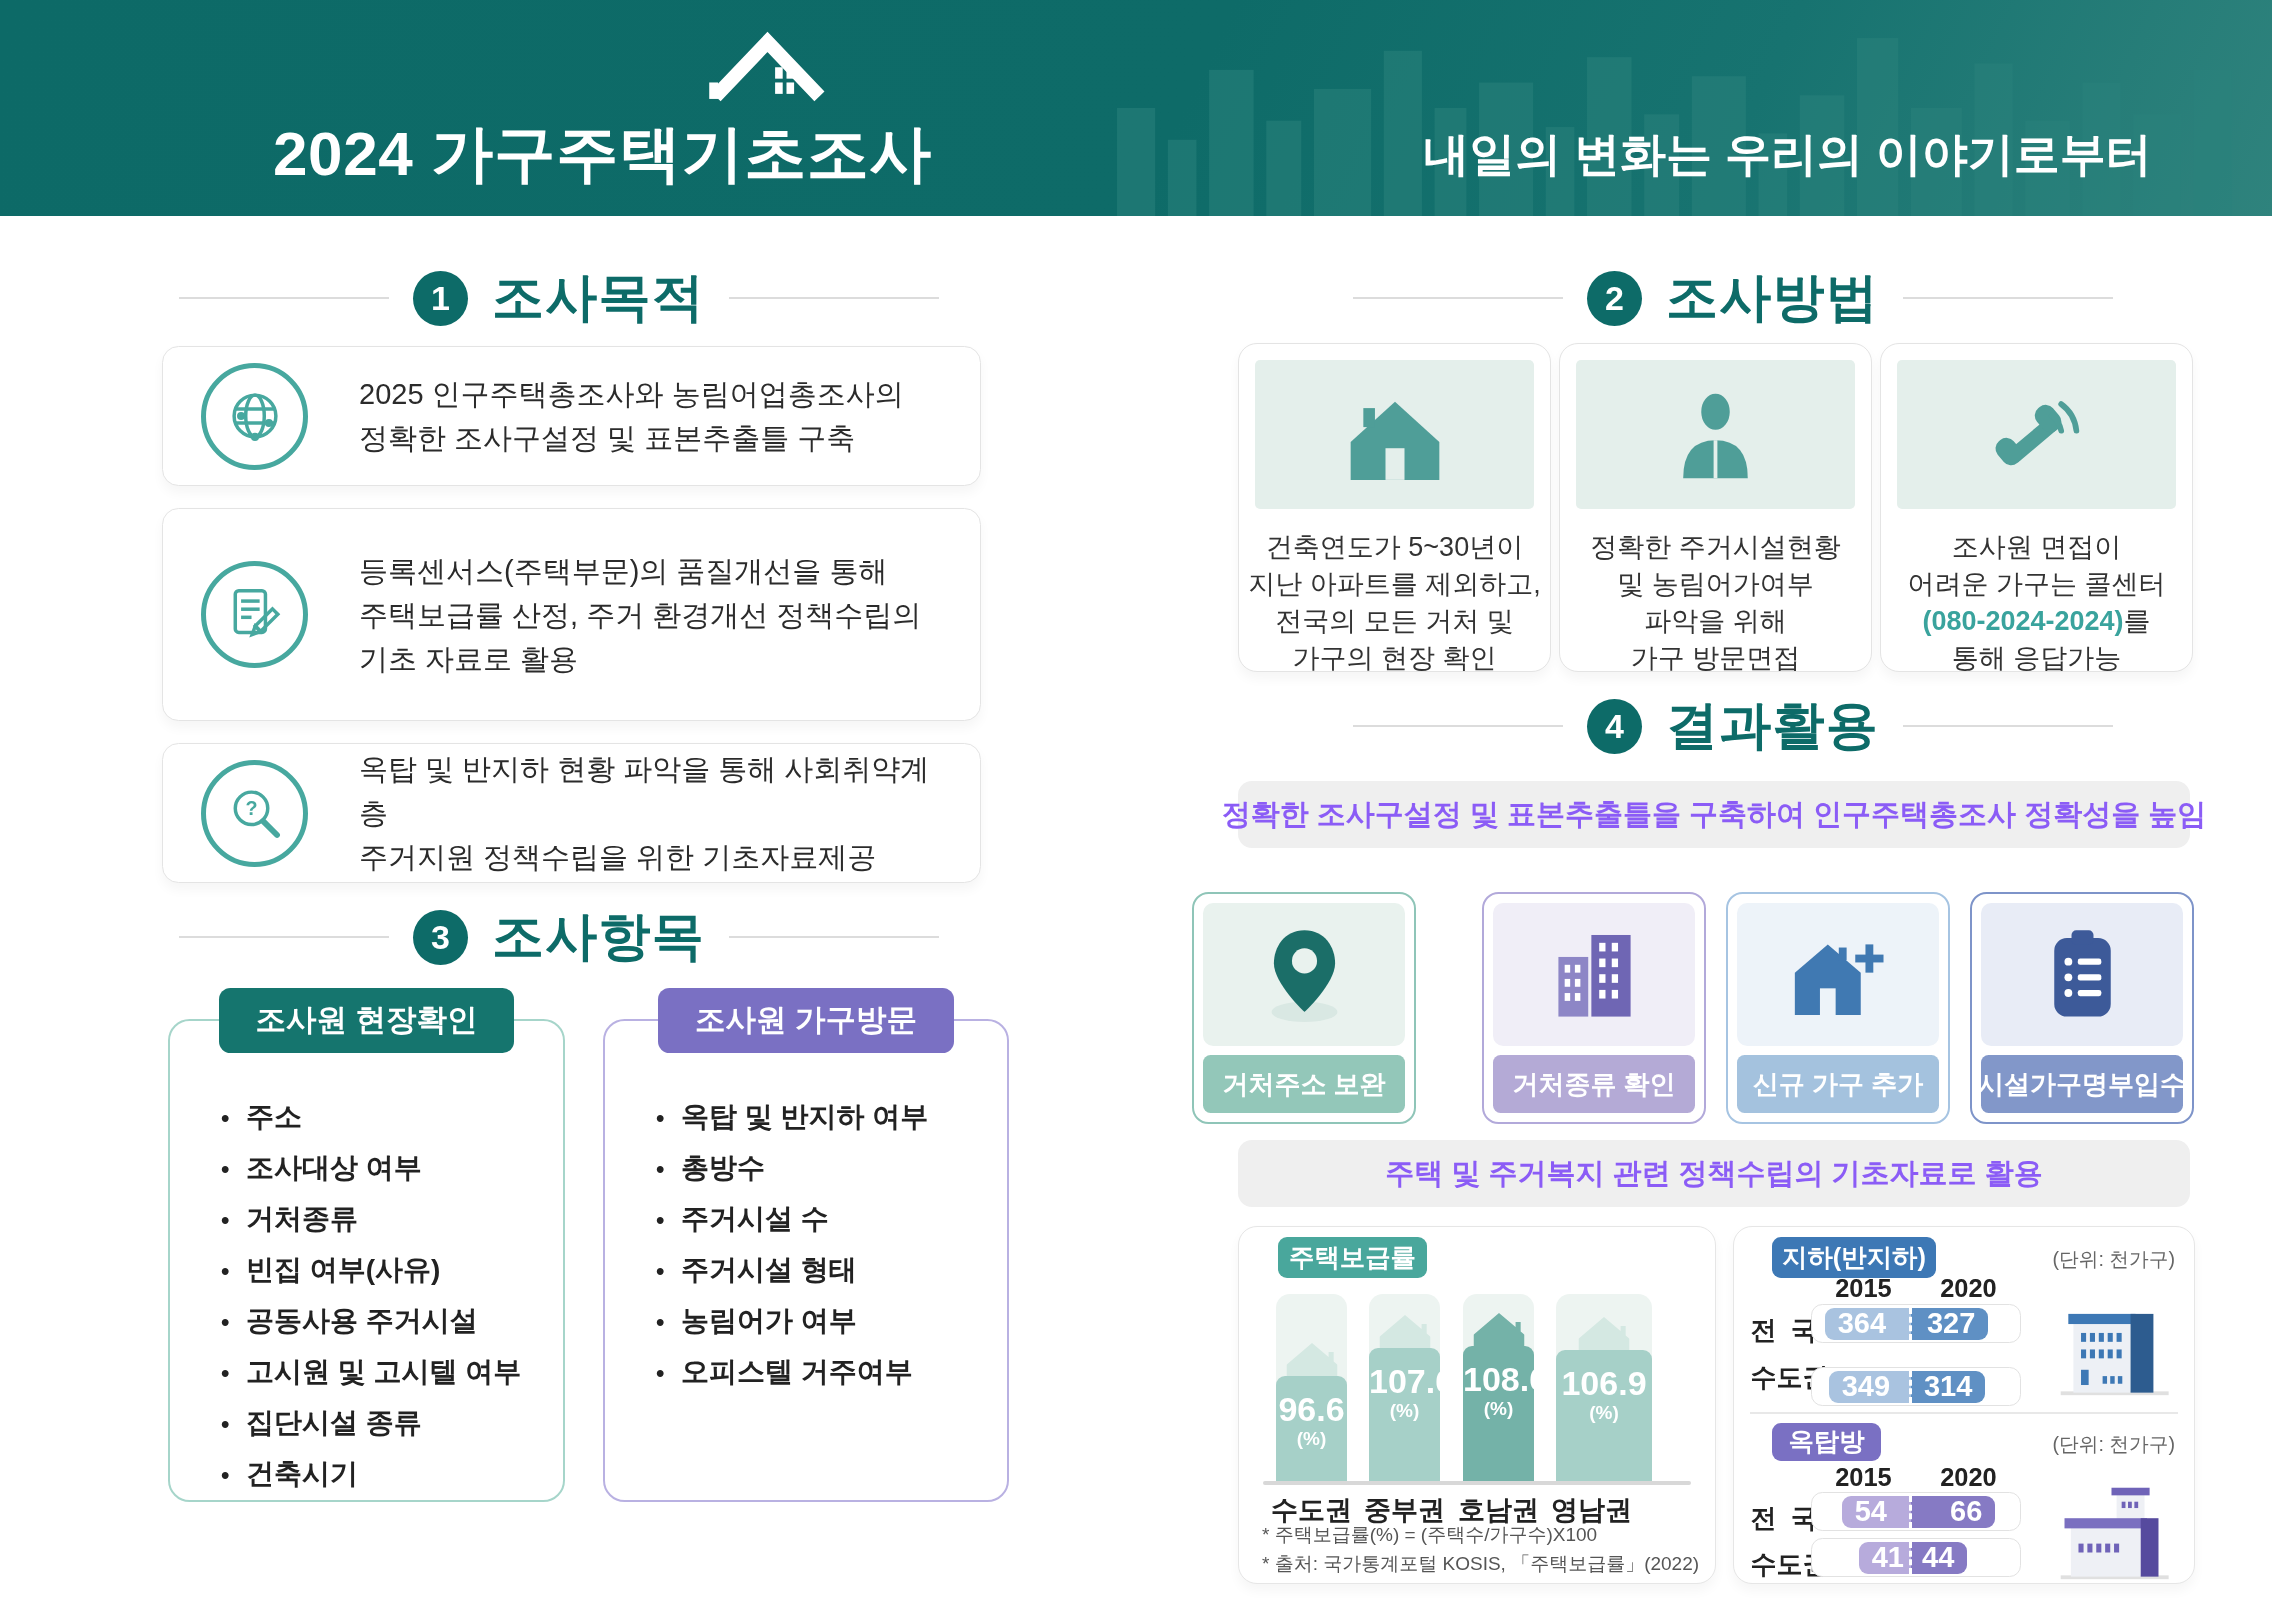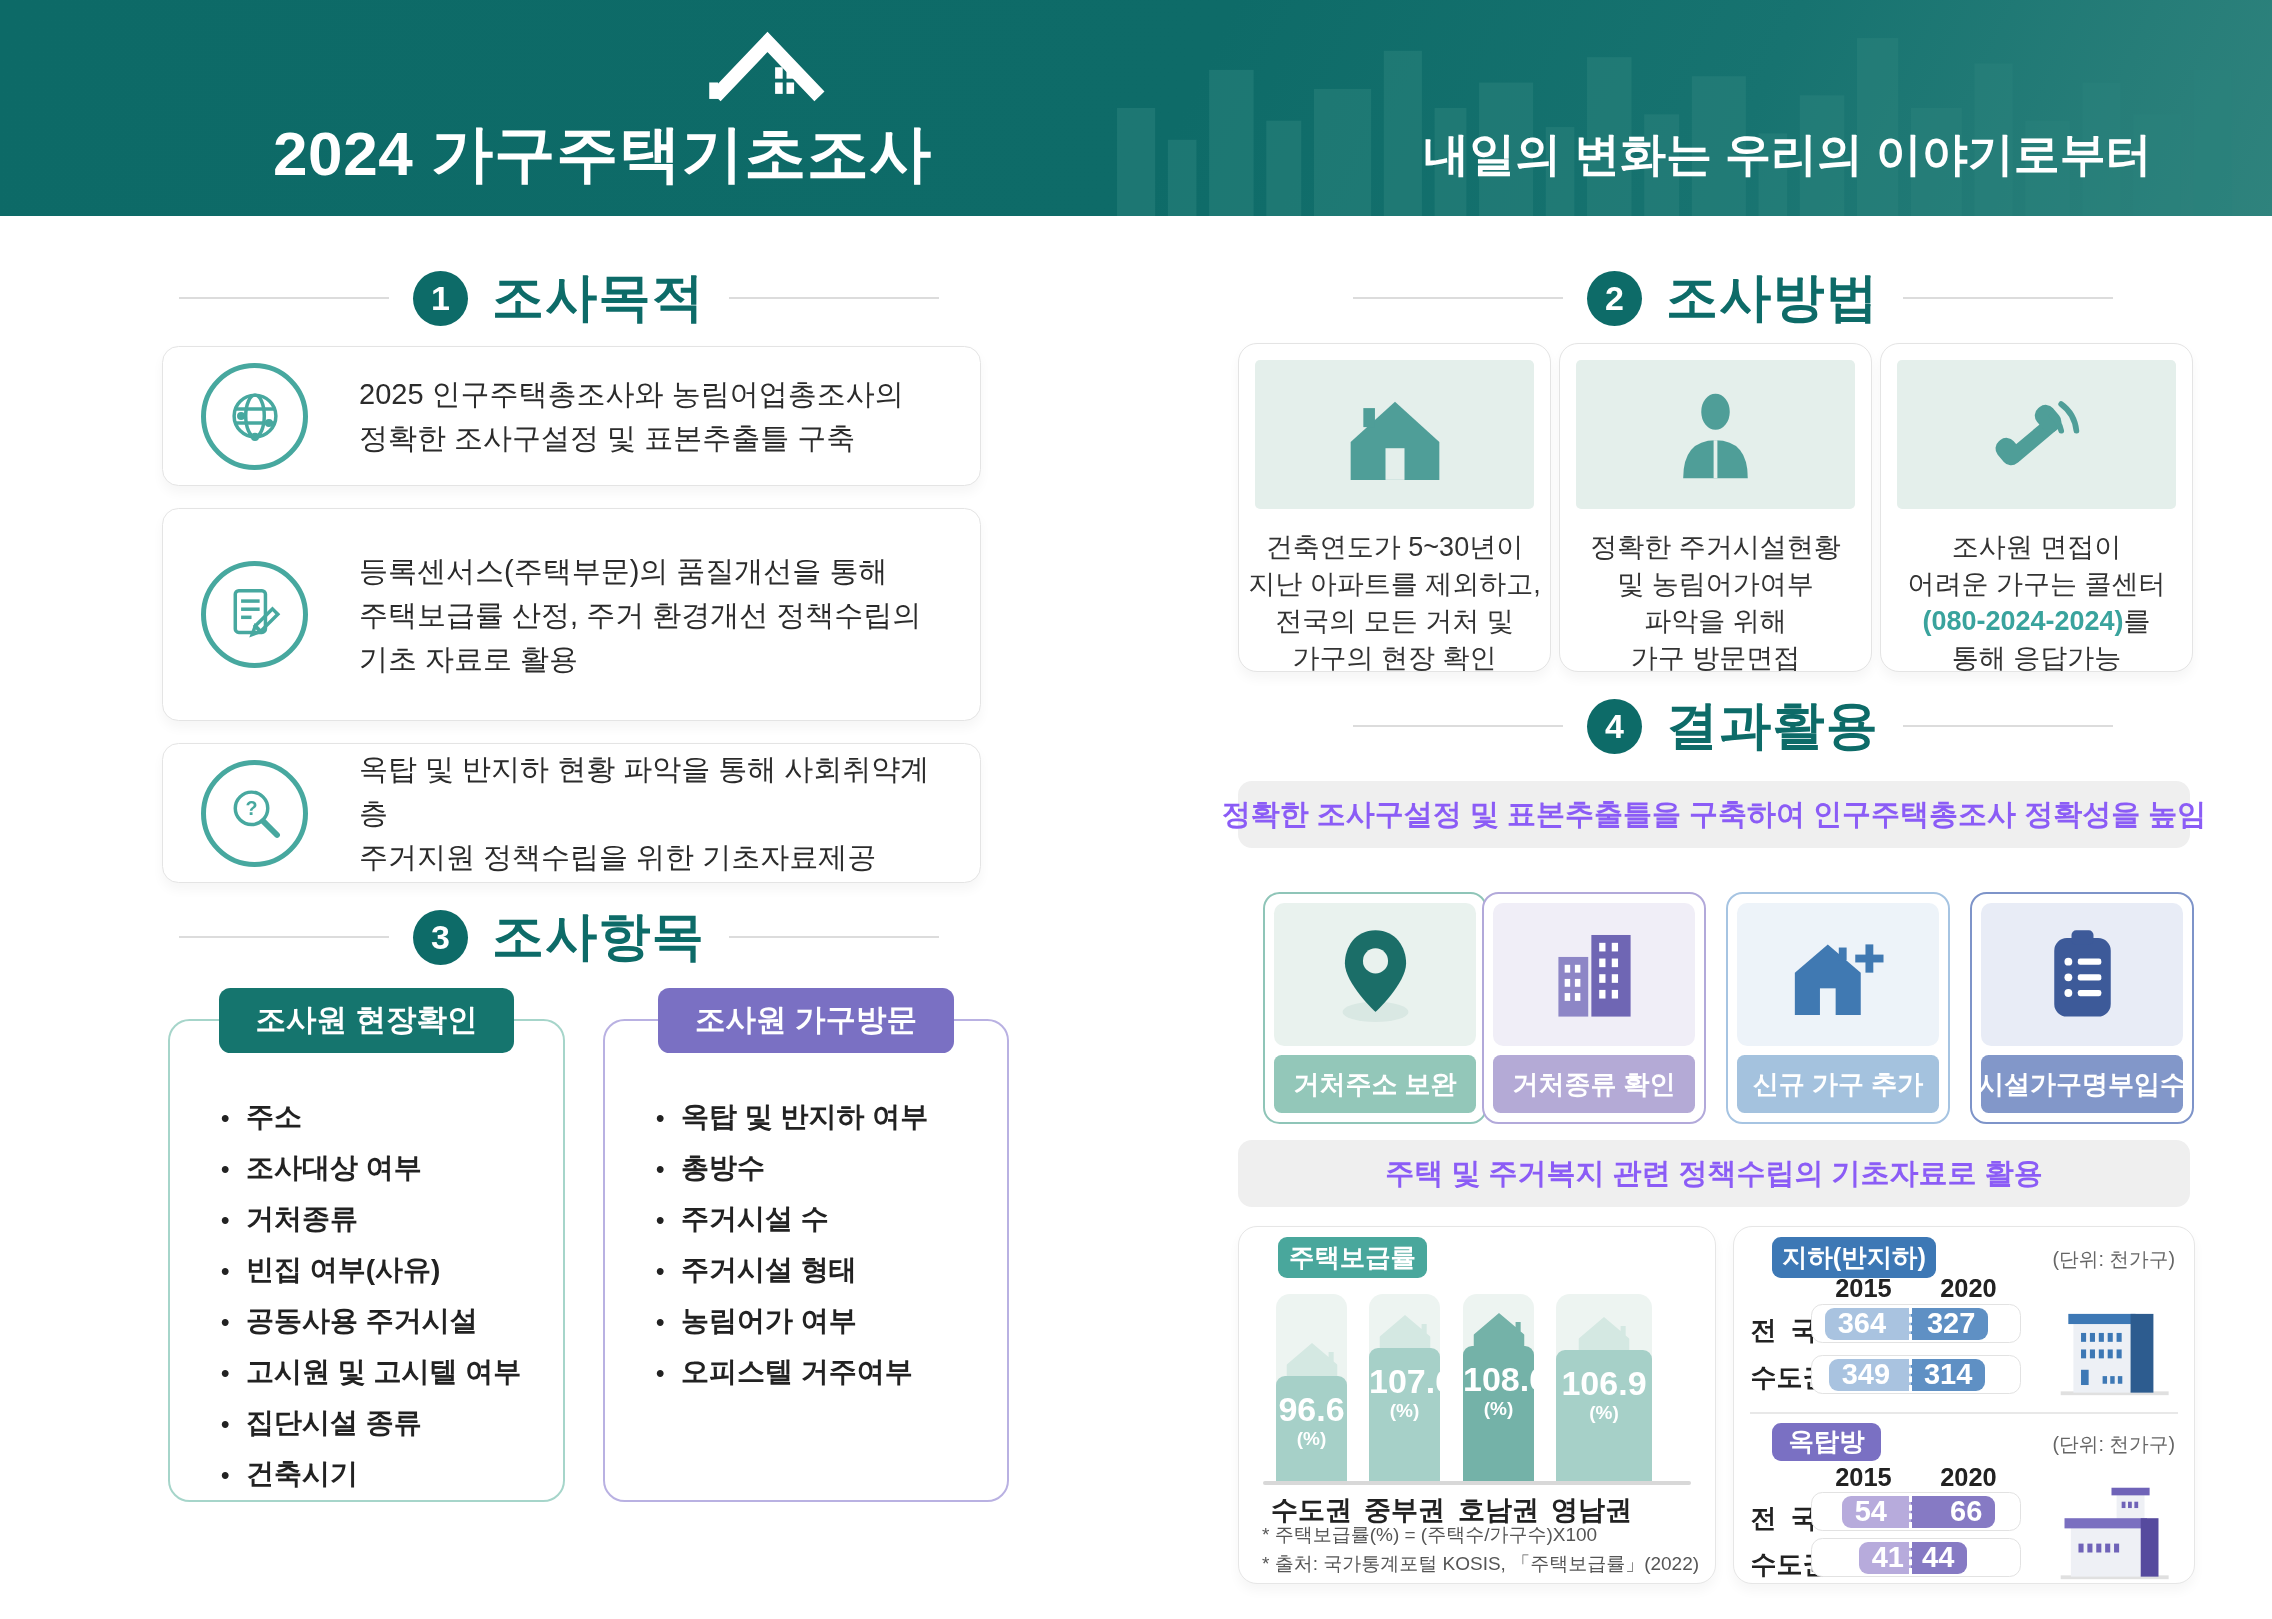--- a/index.html
+++ b/index.html
@@ -313,21 +313,21 @@
 
 <div class="sec-title" style="left:1295px;top:697px;">
   <div class="sec-line"></div>
   <div class="sec-num">4</div>
   <div class="sec-text">결과활용</div>
   <div class="sec-line"></div>
 </div>
 
 <div class="banner" style="top:781px;">정확한 조사구설정 및 표본추출틀을 구축하여 인구주택총조사 정확성을 높임</div>
 
-<div class="r-card rc0" style="left:1263px;padding-left:48px;">
+<div class="r-card rc0" style="left:1192px;padding-left:48px;">
   <div class="r-iconbox">
     <svg width="95" height="102" viewBox="0 0 120 130">
       <ellipse cx="60" cy="112" rx="42" ry="13" fill="#d9e8e3"></ellipse>
       <path d="M60 8 C34 8 21 30 21 50 C21 76 60 112 60 112 C60 112 99 76 99 50 C99 30 86 8 60 8 Z" fill="#1b6e68"></path>
       <circle cx="60" cy="47" r="16" fill="#e9f2ee"></circle>
     </svg>
   </div>
   <div class="r-label">거처주소 보완</div>
 </div>
 
@@ -463,21 +463,21 @@
     <div class="seg seg-a sA1" style="width: 86px;">
         <span>364</span>
       </div>
     <div class="seg seg-b sB1" style="width: 77px;">
         <span>327</span>
       </div>
     <div class="seg-dash"></div>
   </div>
 
   <div class="trow-label" style="top:133px;">수도권</div>
-  <div class="pill" style="top:128px;padding-left:41px;">
+  <div class="pill" style="top:140px;padding-left:41px;">
     <div class="seg seg-a sA1" style="width: 82px;">
         <span>349</span>
       </div>
     <div class="seg seg-b sB1" style="width: 74px;">
         <span>314</span>
       </div>
     <div class="seg-dash"></div>
   </div>
 
   <svg class="tb-icon" style="top:69px;" viewBox="0 0 200 165">

